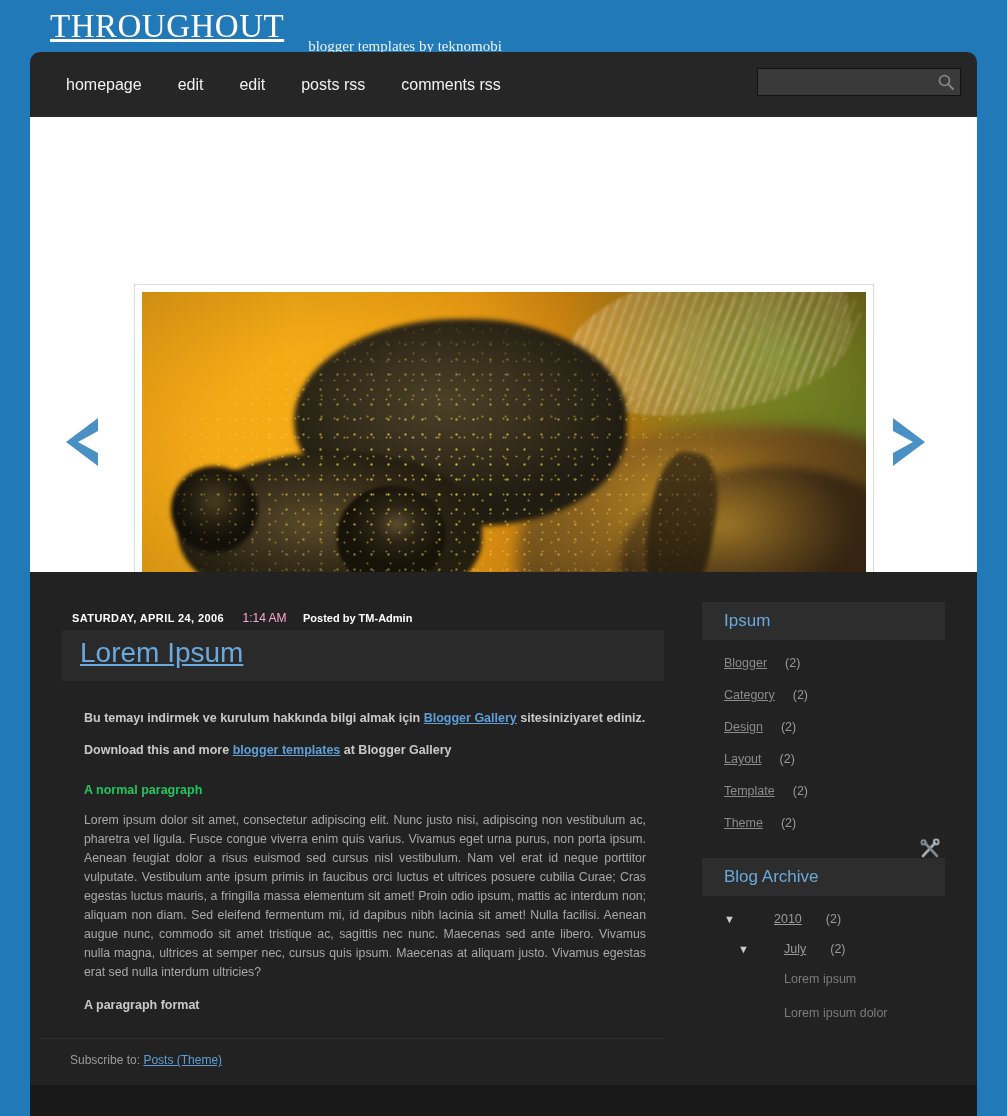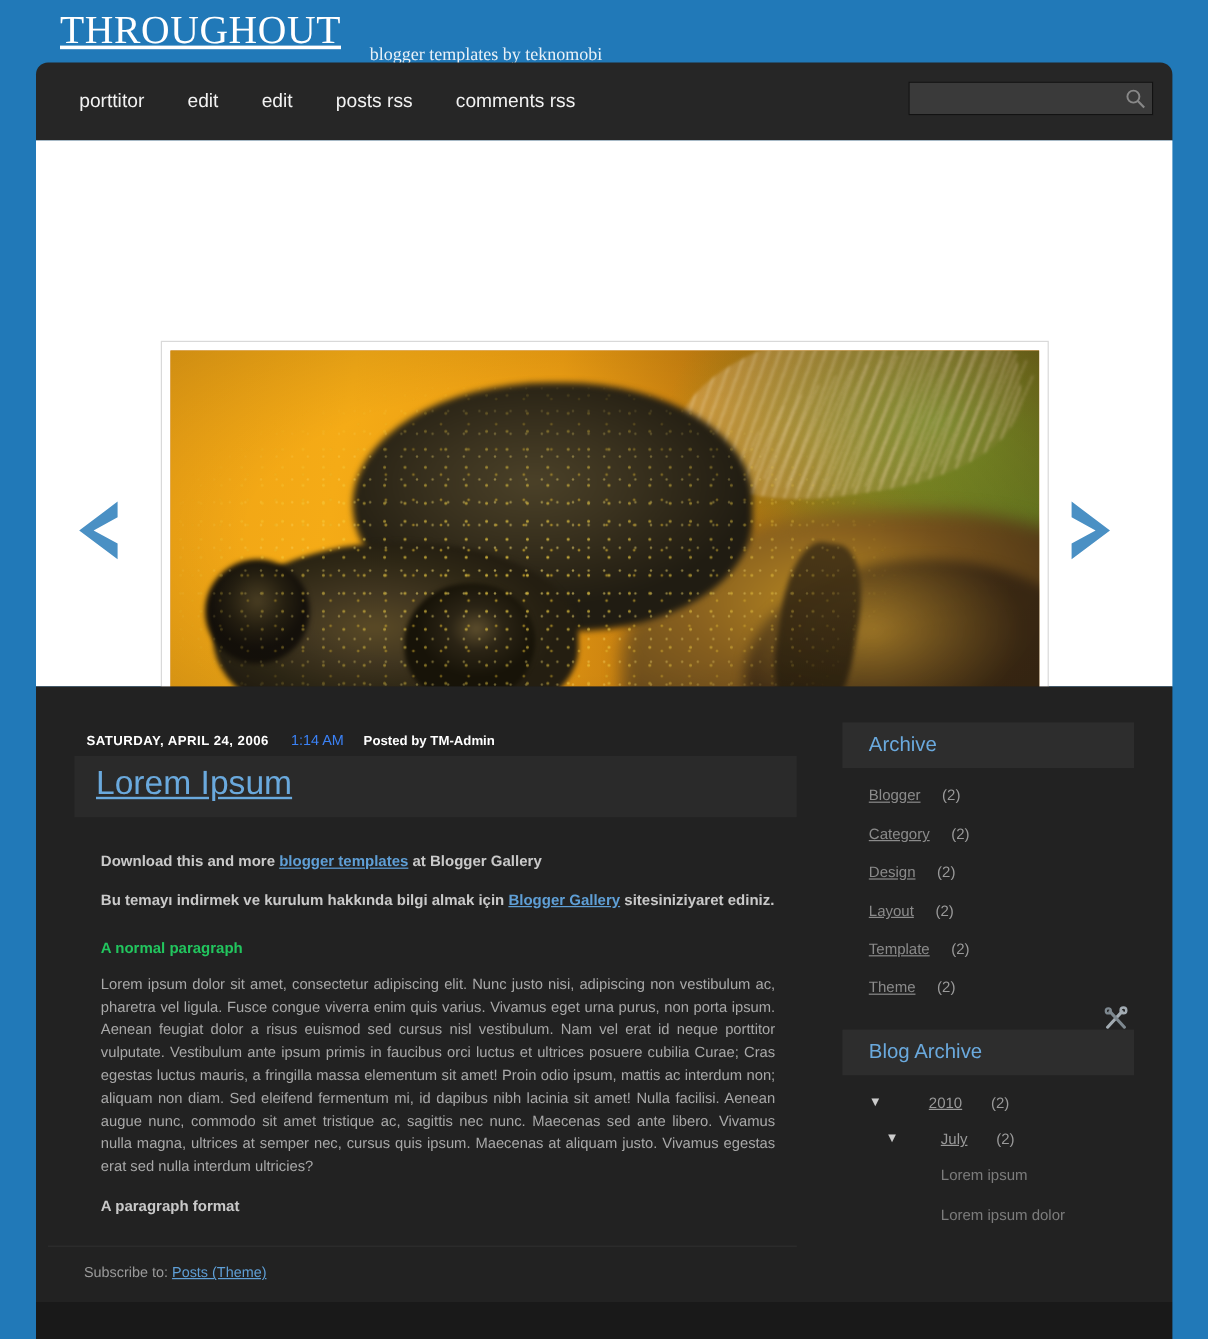--- a/index.html
+++ b/index.html
@@ -280,21 +280,21 @@
     white-space: nowrap;
   }
   #post-date {
     font-size: 11px;
     color: #ffffff;
     letter-spacing: .4px;
     font-weight: bold;
   }
   #post-time {
     font-size: 12px;
-    color: #3b82f6;
+    color: #f9a8d4;
     margin-left: 14px;
   }
   #post-author {
     font-size: 11px;
     color: #ffffff;
     font-weight: bold;
     margin-left: 12px;
   }
   #post-title-band {
     background: #2a2a2a;
@@ -427,21 +427,21 @@
 <div id="page">
 
   <div id="header">
     <a id="site-title" href="#">THROUGHOUT</a>
     <span id="site-desc">blogger templates by teknomobi</span>
   </div>
 
   <div id="navbar">
     <ul id="nav-list">
       <li>
-          <a href="#">porttitor</a>
+          <a href="#">homepage</a>
         </li>
       <li>
           <a href="#">edit</a>
         </li>
       <li>
           <a href="#">edit</a>
         </li>
       <li>
           <a href="#">posts rss</a>
         </li>
@@ -504,44 +504,44 @@
         <span id="post-author">Posted by TM-Admin</span>
       </div>
 
       <div id="post-title-band">
         <a id="post-title" href="#">Lorem Ipsum</a>
       </div>
 
       <div id="post-body">
 
         <p class="lead">
+          <span>Bu temayı indirmek ve kurulum hakkında bilgi almak için </span><a href="#">Blogger Gallery</a><span> sitesiniziyaret ediniz.</span>
+        </p>
+
+        <p class="lead">
           <span>Download this and more </span><a href="#">blogger templates</a><span> at Blogger Gallery</span>
-        </p>
-
-        <p class="lead">
-          <span>Bu temayı indirmek ve kurulum hakkında bilgi almak için </span><a href="#">Blogger Gallery</a><span> sitesiniziyaret ediniz.</span>
         </p>
 
         <p class="sub-head">A normal paragraph</p>
 
         <p id="post-text">Lorem ipsum dolor sit amet, consectetur adipiscing elit. Nunc justo nisi, adipiscing non vestibulum ac, pharetra vel ligula. Fusce congue viverra enim quis varius. Vivamus eget urna purus, non porta ipsum. Aenean feugiat dolor a risus euismod sed cursus nisl vestibulum. Nam vel erat id neque porttitor vulputate. Vestibulum ante ipsum primis in faucibus orci luctus et ultrices posuere cubilia Curae; Cras egestas luctus mauris, a fringilla massa elementum sit amet! Proin odio ipsum, mattis ac interdum non; aliquam non diam. Sed eleifend fermentum mi, id dapibus nibh lacinia sit amet! Nulla facilisi. Aenean augue nunc, commodo sit amet tristique ac, sagittis nec nunc. Maecenas sed ante libero. Vivamus nulla magna, ultrices at semper nec, cursus quis ipsum. Maecenas at aliquam justo. Vivamus egestas erat sed nulla interdum ultricies?</p>
 
         <p id="post-footer-head">A paragraph format</p>
       </div>
 
       <div id="subscribe">
         <span>Subscribe to: </span><a href="#">Posts (Theme)</a>
       </div>
     </div>
 
     <div id="sidebar">
 
       <div class="widget">
         <div class="widget-title-band">
-          <span class="widget-title">Archive</span>
+          <span class="widget-title">Ipsum</span>
         </div>
         <div class="widget-body">
           <div class="label-row">
             <a href="#" class="label-name">Blogger</a>
             <span class="label-count">(2)</span>
           </div>
           <div class="label-row">
             <a href="#" class="label-name">Category</a>
             <span class="label-count">(2)</span>
           </div>

